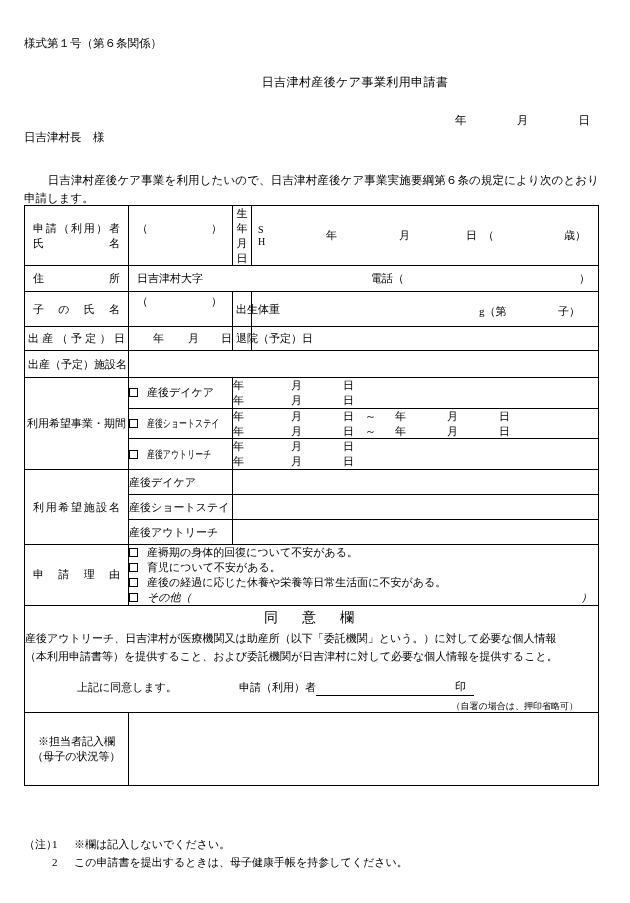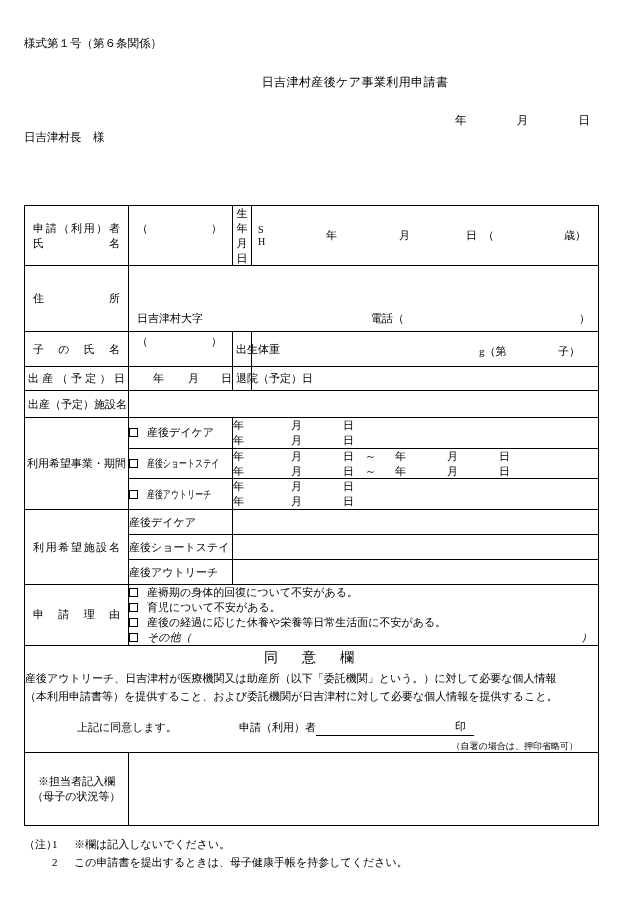--- a/index.html
+++ b/index.html
@@ -147,21 +147,20 @@
     line-height: 1.2;
     text-align: left;
   }
   .dob-line .flex-1 { flex: 1; }
 
   .tel-row {
     display: flex;
     align-items: center;
     padding: 5px 8px;
     white-space: nowrap;
-    margin-top: 40px;
   }
 
   .weight-row {
     text-align: right;
     padding: 10px 18px 5px 0;
     white-space: nowrap;
   }
 
   .chk {
     display: inline-block;
@@ -280,20 +279,21 @@
   <div class="doc-title">日吉津村産後ケア事業利用申請書</div>
 
   <div class="date-line">
     <span>年</span>
     <span>月</span>
     <span>日</span>
   </div>
 
   <div class="addressee">日吉津村長　様</div>
 
+  <div class="intro">　日吉津村産後ケア事業を利用したいので、日吉津村産後ケア事業実施要綱第６条の規定により次のとおり申請します。</div>
 
   <table class="form">
     <colgroup>
       <col style="width:104px">
       <col style="width:22px">
       <col style="width:56px">
       <col style="width:26px">
       <col style="width:9px">
       <col style="width:10px">
       <col style="width:347px">

